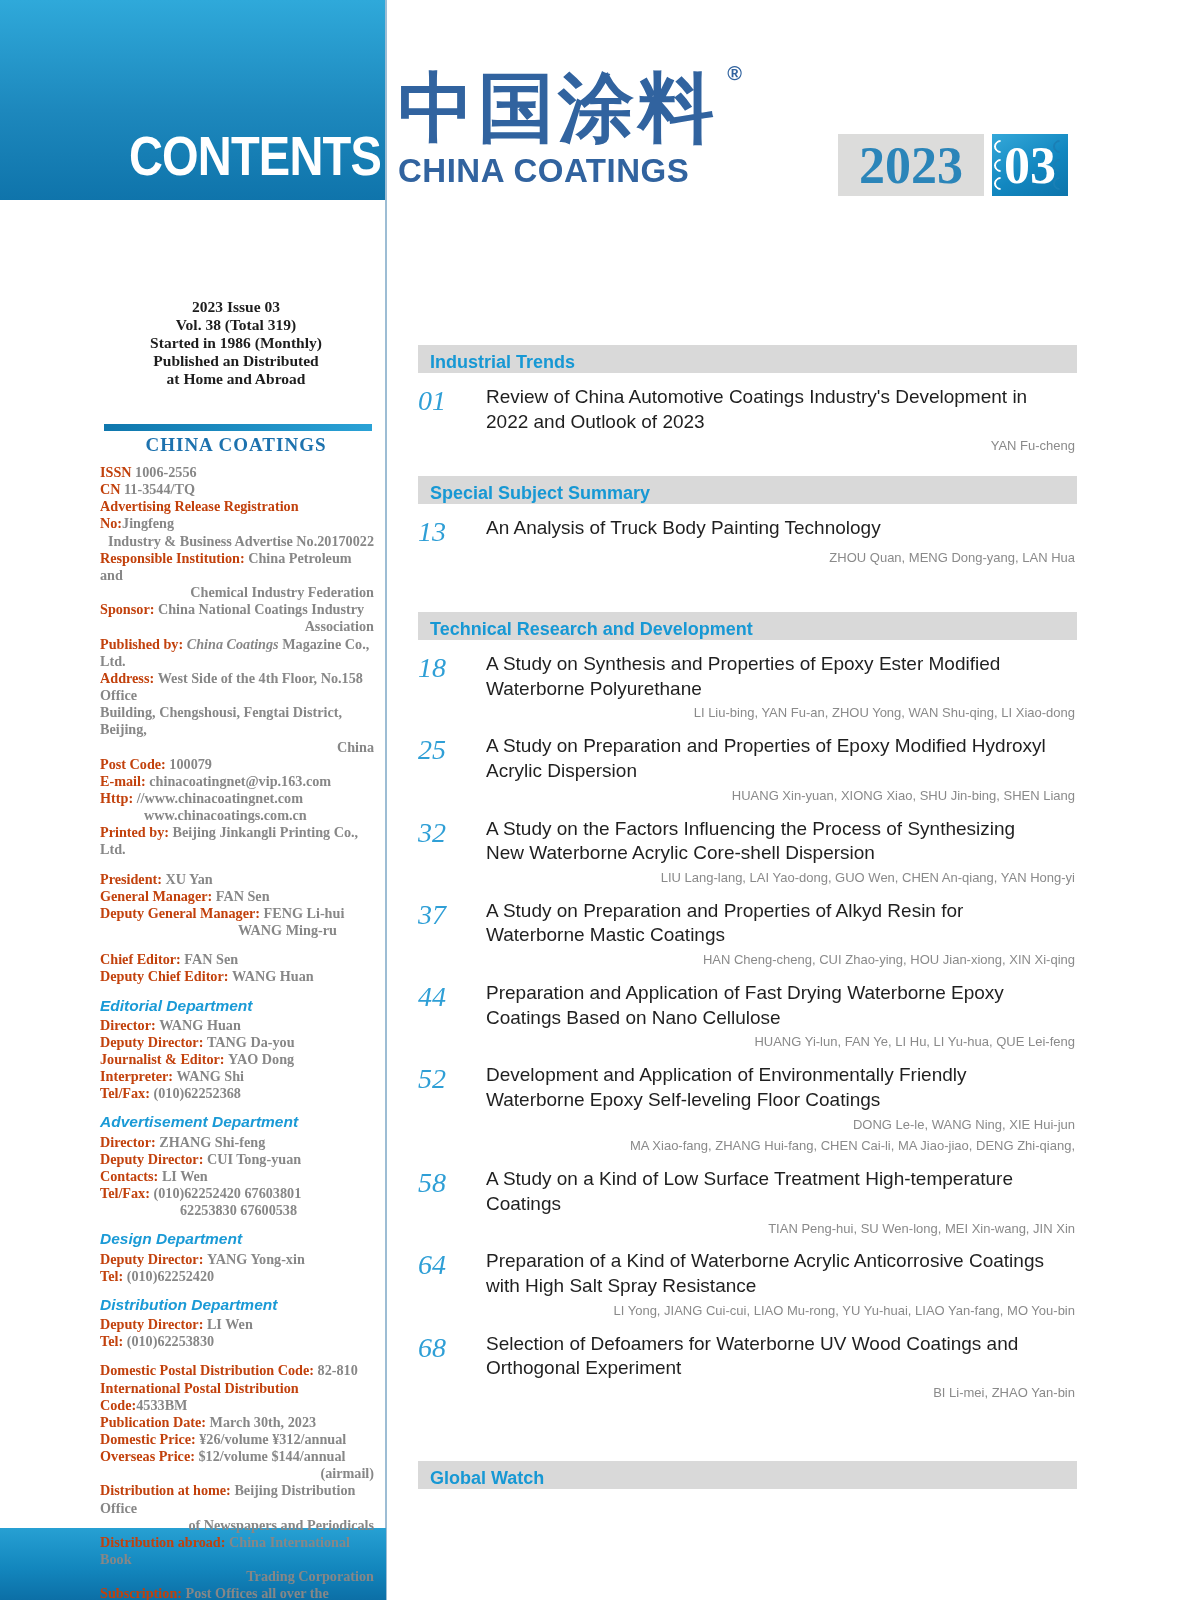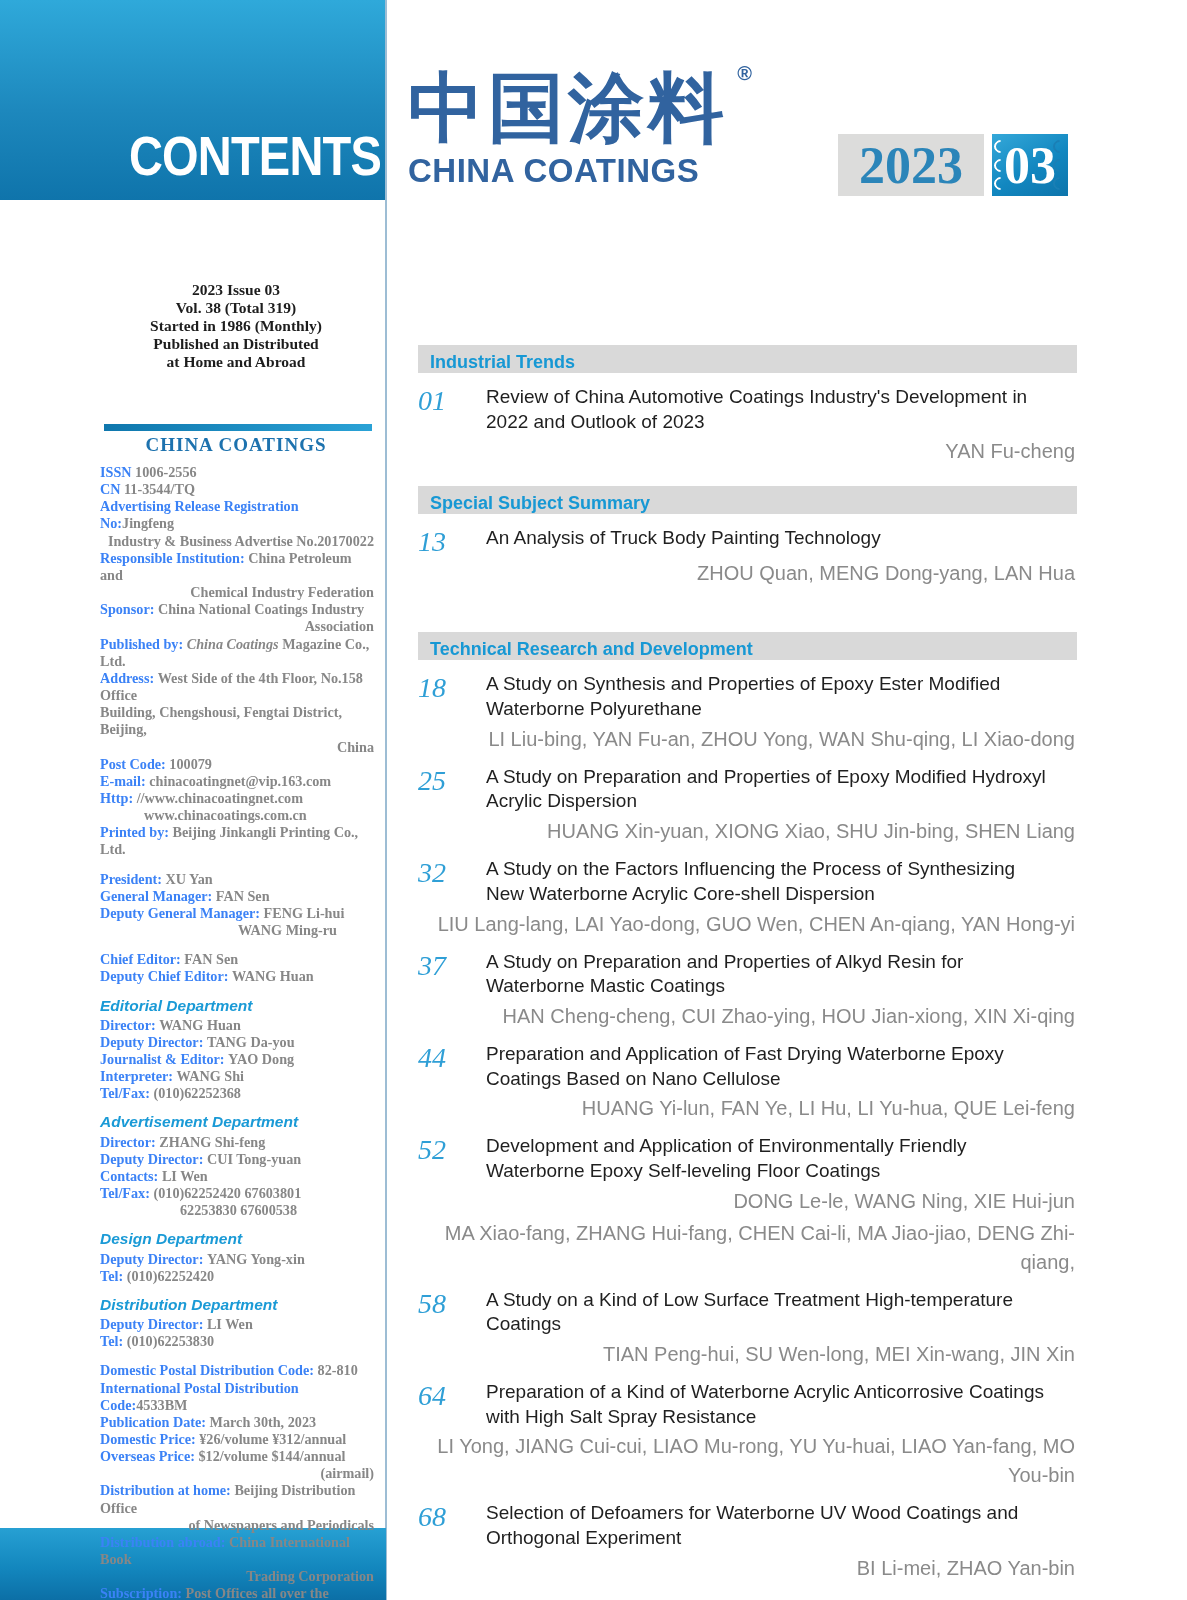--- a/index.html
+++ b/index.html
@@ -8,21 +8,21 @@
 
   
   .contents-box{position:absolute;left:0;top:0;width:386px;height:200px;
     background:linear-gradient(180deg,#2fa9da 0%,#1d88bd 55%,#0f74ab 100%);
     display:flex;align-items:flex-end;justify-content:flex-end;}
   .contents-box .word{color:#ffffff;font-family:"Liberation Sans","DejaVu Sans",sans-serif;
     font-weight:bold;font-size:56px;line-height:1;letter-spacing:-1px;
     display:inline-block;transform:scaleX(.84);transform-origin:right bottom;
     padding:0 6px 16px 0;}
 
-  .logo{position:absolute;left:408px;top:66px;color:#31639f;}
+  .logo{position:absolute;left:398px;top:66px;color:#31639f;}
   .logo .cn{font-family:"Liberation Sans","DejaVu Sans",sans-serif;font-weight:bold;
     font-size:76px;line-height:1.1;letter-spacing:4px;position:relative;display:inline-block;}
   .logo .reg{position:absolute;right:-24px;top:-4px;font-size:20px;font-weight:bold;letter-spacing:0;}
   .logo .en{font-family:"Liberation Sans","DejaVu Sans",sans-serif;font-weight:bold;
     font-size:33px;letter-spacing:.5px;margin-top:2px;}
 
   .badge{position:absolute;left:838px;top:134px;display:flex;align-items:stretch;border-radius:18px;}
   .badge .year-box{width:146px;height:62px;background:#dcdcdb;display:flex;
     align-items:center;justify-content:center;}
   .badge .year-box span{font-weight:bold;font-size:52px;color:#2b85b9;}
@@ -36,30 +36,30 @@
   .curl{width:9px;height:9px;border:2.5px solid #1a7fb5;border-radius:50%;
     border-left-color:transparent;border-bottom-color:transparent;transform:rotate(-135deg);}
   .curls.on-blue .curl{border-color:#ffffff;border-left-color:transparent;border-bottom-color:transparent;}
 
   
   .divider{position:absolute;left:385px;top:0;width:2px;height:1600px;background:#9dbdd4;}
   .bottom-block{position:absolute;left:0;top:1528px;width:386px;height:72px;
     background:linear-gradient(180deg,#27a0d3 0%,#1387be 55%,#0c6fa6 100%);}
 
   
-  .issue-info{position:absolute;left:96px;top:281px;width:280px;text-align:center;
+  .issue-info{position:absolute;left:96px;top:298px;width:280px;text-align:center;
     font-weight:bold;font-size:15.5px;line-height:18px;color:#1d1d1d;}
   .masthead-bar{position:absolute;left:104px;top:424px;width:268px;height:7px;
     background:linear-gradient(90deg,#0f77ad,#2aa2d6);}
   .masthead-title{position:absolute;left:96px;top:434px;width:280px;text-align:center;
     font-weight:bold;font-size:19px;letter-spacing:1px;color:#1d72ae;}
 
   .sb{position:absolute;left:100px;top:464px;width:274px;font-size:14.2px;line-height:17.15px;}
   .sb .ln{color:#878787;font-weight:bold;}
-  .sb .ln b{color:#3b82f6;}
+  .sb .ln b{color:#c2410c;}
   .sb .ln i{font-style:italic;}
   .sb .ln.r{text-align:right;}
   .sb .ln.i1{padding-left:44px;}
   .sb .ln.i2{padding-left:80px;}
   .sb .ln.i3{padding-left:138px;}
   .sb .dept{font-family:"Liberation Sans","DejaVu Sans",sans-serif;font-style:italic;
     font-weight:bold;font-size:15.5px;color:#1a9ad6;margin:11px 0 3px 0;}
   .sb .sp{height:12px;}
 
   
@@ -68,21 +68,21 @@
   .section-bar{background:#d9d9d9;height:28px;line-height:34px;padding-left:12px;
     font-family:Liberation Sans, sans-serif;font-weight:bold;font-size:18px;
     color:#1798d4;margin:20px 0 12px 0;}
   .section-bar.first{margin-top:0;}
   .section-bar.gap-lg{margin-top:44px;}
   .section-bar.gap-xl{margin-top:58px;}
   .article{display:grid;grid-template-columns:68px 1fr;margin-bottom:11px;}
   .pagenum{grid-column:1;font-family:"Liberation Serif","DejaVu Serif",serif;
     font-style:italic;font-size:28px;line-height:1;color:#2f9fd6;padding-top:2px;}
   .atitle{grid-column:2;font-size:19px;line-height:1.3;color:#1f1f1f;padding-right:28px;}
-  .authors{grid-column:1 / 3;text-align:right;font-size:20px;line-height:1.45;
+  .authors{grid-column:1 / 3;text-align:right;font-size:13px;line-height:1.45;
     color:#8a8a8a;padding-right:2px;margin-top:3px;}
 </style>
 </head>
 <body>
 
 <div id="page">
 
   <div class="contents-box">
     <span class="word">CONTENTS</span>
   </div>

